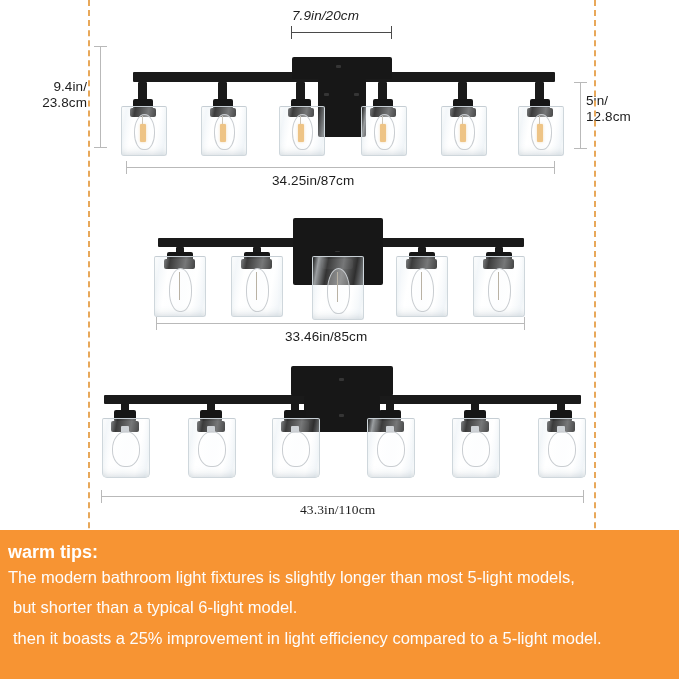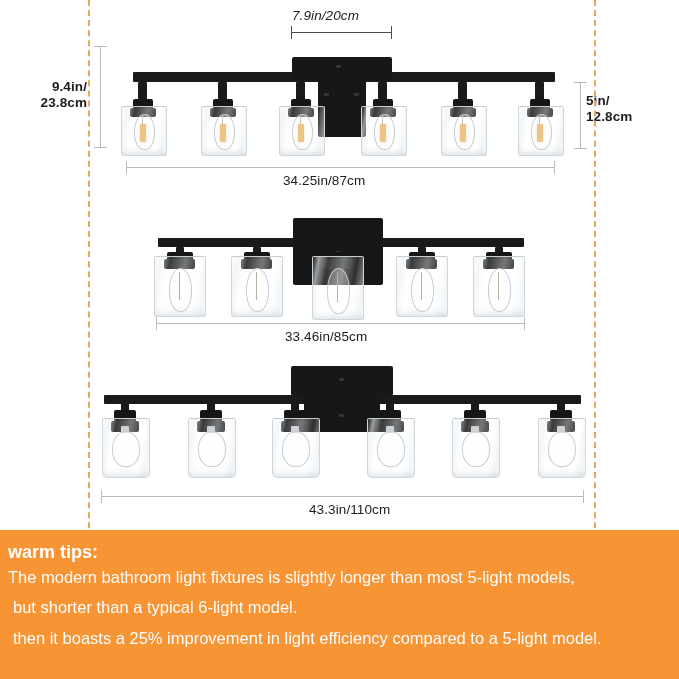--- a/index.html
+++ b/index.html
@@ -25,21 +25,21 @@
   .dim-h{position:absolute;height:1px;background:#b9b9b9;}
   .dim-h.dark{background:#4a4a4a;height:1px;}
   .dim-v{position:absolute;width:1px;background:#b9b9b9;}
   .tick-v{position:absolute;width:1px;background:#b9b9b9;}
   .tick-v.dark{background:#4a4a4a;}
   .tick-h{position:absolute;height:1px;background:#b9b9b9;}
   .dim-label{
     position:absolute;color:#1d1d1d;font-size:13.5px;
     letter-spacing:.1px;white-space:nowrap;line-height:1.18;
   }
-  .dim-label.two{line-height:1.18;font-weight:bold;}
+  .dim-label.two{line-height:1.18;}
 
   
   .fixture{position:absolute;}
   .bar{position:absolute;background:#1a1a1a;border-radius:1px;}
   .plate{position:absolute;background:#171717;border-radius:2px;}
   .plate .screw{position:absolute;width:5px;height:3px;background:#3b3b3b;border-radius:1px;opacity:.85;}
   .stem{position:absolute;background:#1a1a1a;border-radius:1px;}
   .socket{position:absolute;background:#161616;border-radius:2px;}
   .socket.ring{position:absolute;background:#202020;border-radius:2px;}
   .glass{
@@ -182,21 +182,21 @@
         <div class="glass" style="left:518px;top:106px;width:44px;height:48px;"></div>
         <div class="filament-stem" style="left:539px;top:116px;height:8px;"></div>
         <div class="filament-tube" style="left:537px;top:124px;width:6px;height:18px;"></div>
         <div class="bulb-wire" style="left:531px;top:114px;width:19px;height:34px;"></div>
       </div>
     </div>
 
     <div class="dim-h" style="left:126px;top:167px;width:429px;"></div>
     <div class="tick-v" style="left:126px;top:161px;height:13px;"></div>
     <div class="tick-v" style="left:554px;top:161px;height:13px;"></div>
-    <div class="dim-label" style="left:283px;top:173px;">34.25in/87cm</div>
+    <div class="dim-label" style="left:272px;top:173px;">34.25in/87cm</div>
   </div>
 
   <div>
     <div class="fixture">
       <div class="bar" style="left:158px;top:238px;width:366px;height:9px;"></div>
       <div class="plate" style="left:293px;top:218px;width:90px;height:23px;"></div>
       <div class="plate" style="left:293px;top:241px;width:90px;height:44px;">
         <div class="screw" style="left:42px;top:10px;"></div>
       </div>
 
@@ -312,21 +312,21 @@
         <div class="socket ring" style="left:547px;top:421px;width:28px;height:11px;"></div>
         <div class="glass round" style="left:538px;top:418px;width:46px;height:58px;"></div>
         <div class="bulb-base" style="left:557px;top:426px;width:8px;height:7px;"></div>
         <div class="bulb-wire" style="left:548px;top:431px;width:26px;height:34px;"></div>
       </div>
     </div>
 
     <div class="dim-h" style="left:101px;top:496px;width:483px;"></div>
     <div class="tick-v" style="left:101px;top:490px;height:13px;"></div>
     <div class="tick-v" style="left:583px;top:490px;height:13px;"></div>
-    <div class="dim-label" style="left:309px;top:502px;">43.3in/110cm</div>
+    <div class="dim-label" style="left:300px;top:502px;font-family:Liberation Serif, serif;">43.3in/110cm</div>
   </div>
 
   <div id="tips">
     <div class="tips-title">warm tips:</div>
     <div class="tips-line">The modern bathroom light fixtures is slightly longer than most 5-light models,</div>
     <div class="tips-line indent">but shorter than a typical 6-light model.</div>
     <div class="tips-line indent">then it boasts a 25% improvement in light efficiency compared to a 5-light model.</div>
   </div>
 
 </div>

